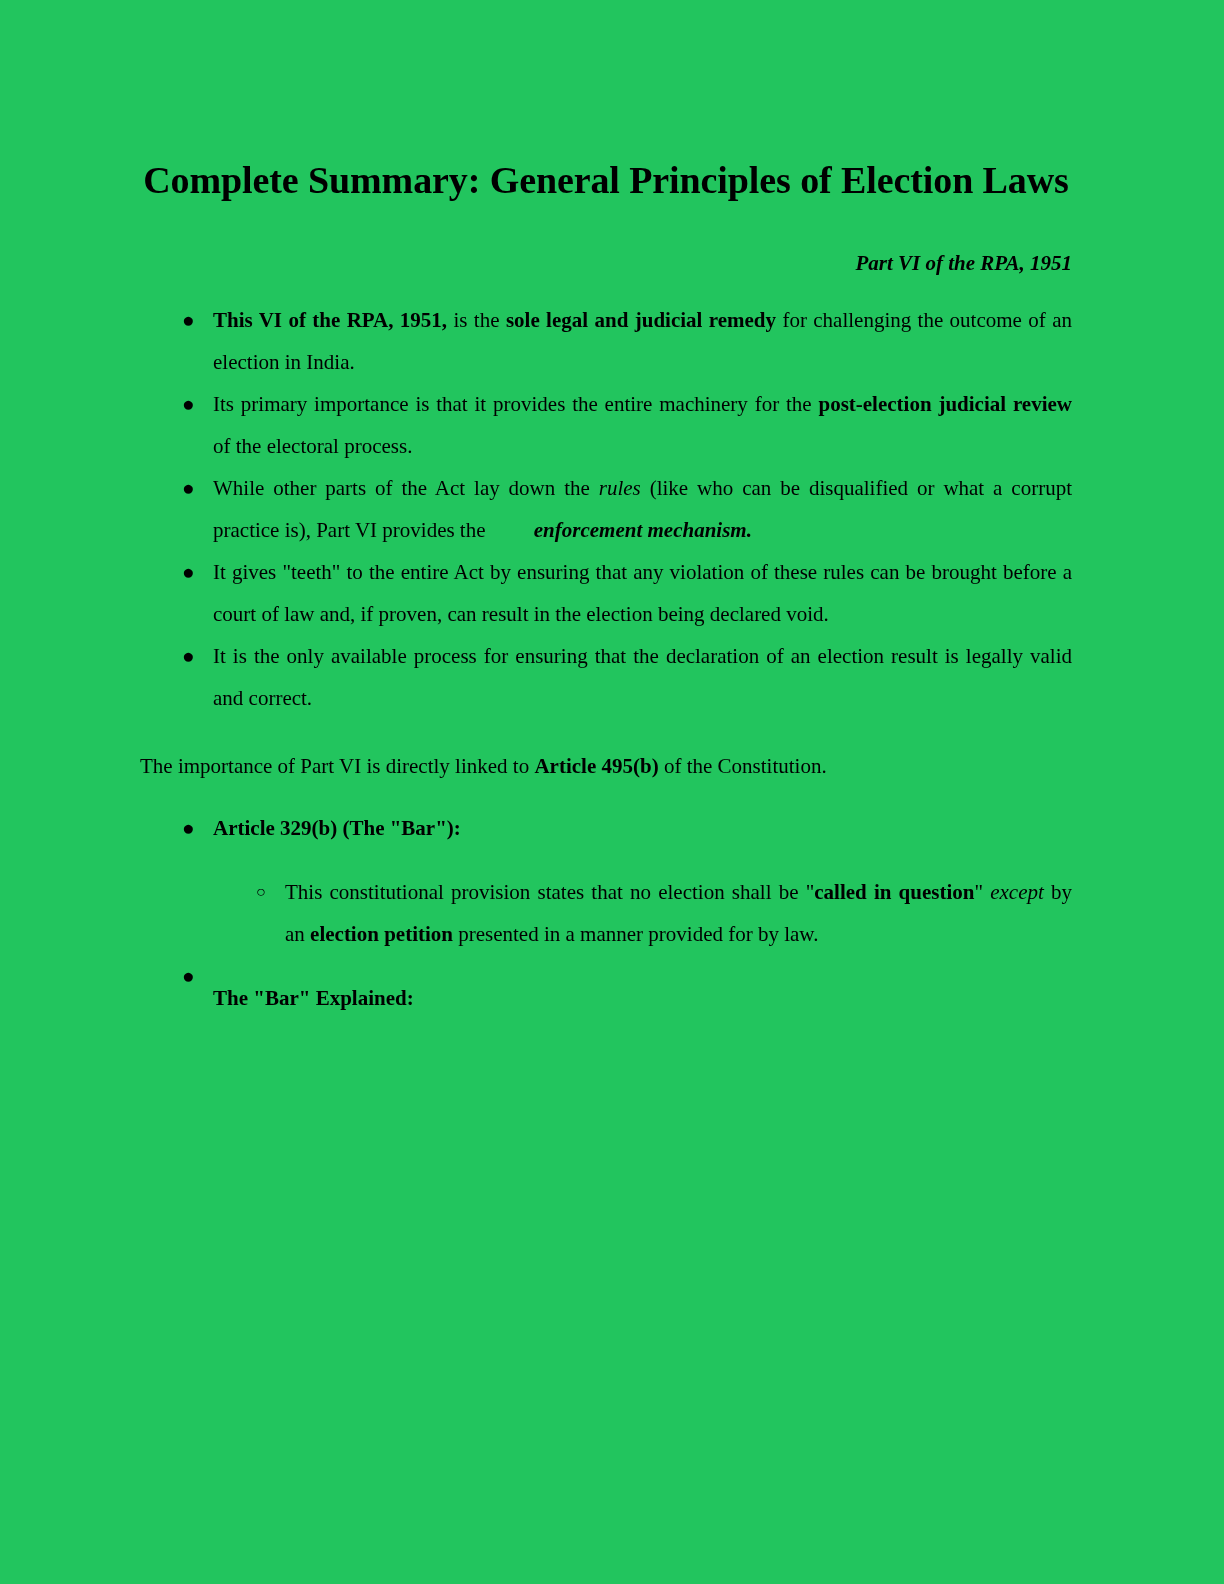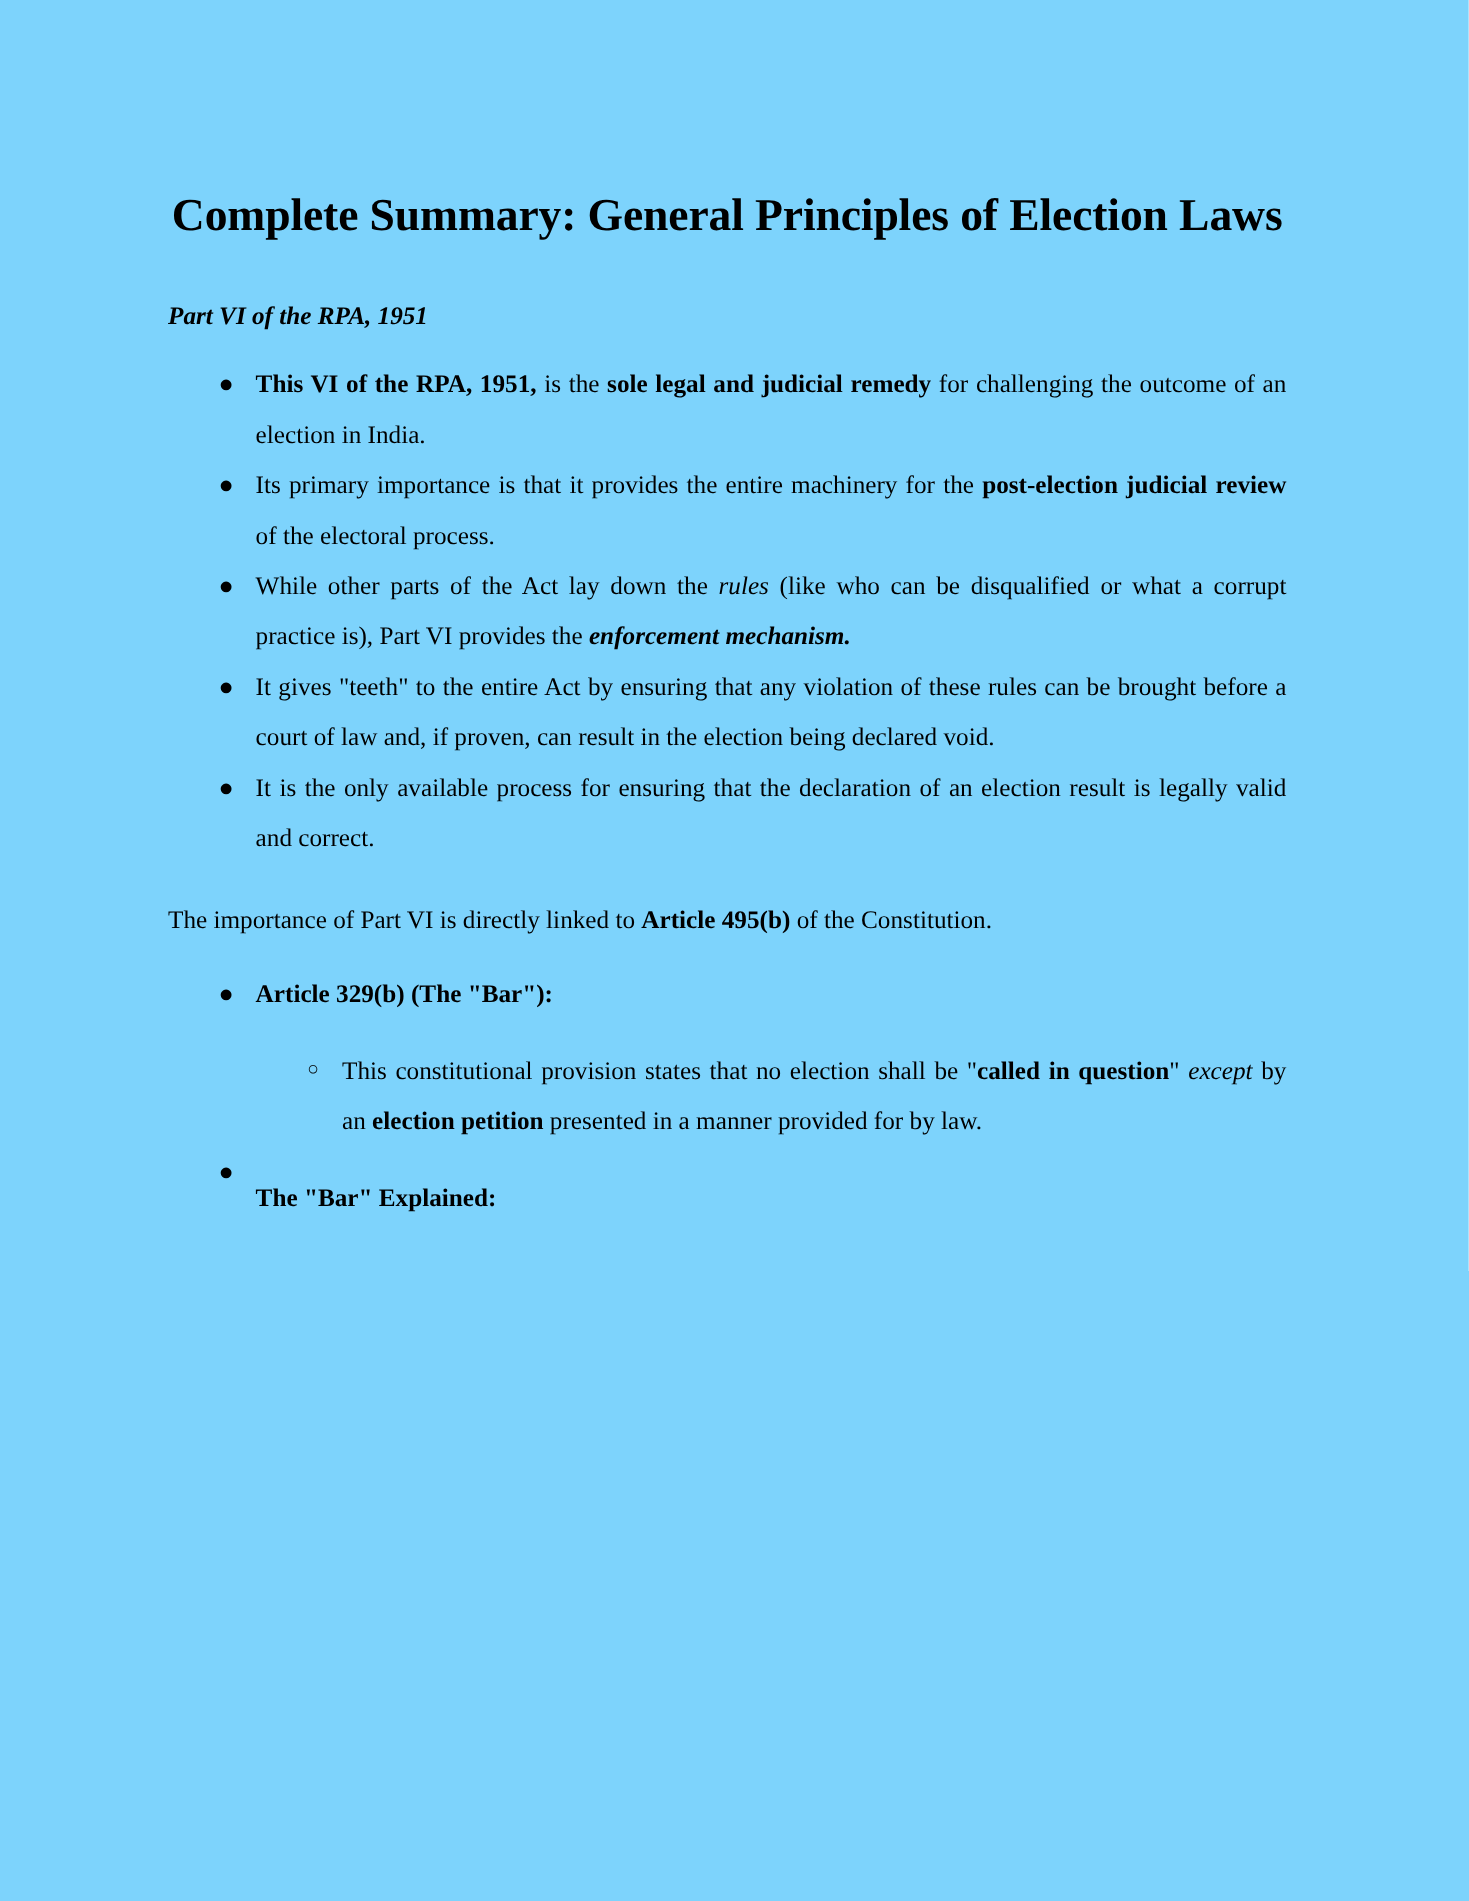--- a/index.html
+++ b/index.html
@@ -8,21 +8,21 @@
     background: #ffffff;
   }
   body {
     font-family: "Liberation Serif", "DejaVu Serif", serif;
     color: #000000;
   }
   .page {
     position: relative;
     width: 1224px;
     height: 1584px;
-    background: #7dd3fc;
+    background: #22c55e;
     box-sizing: border-box;
     padding: 0;
     overflow: hidden;
   }
   .content {
     position: absolute;
     left: 140px;
     top: 0;
     width: 932px;
   }
@@ -36,21 +36,21 @@
     margin: 0;
     padding-top: 152px;
     letter-spacing: -0.1px;
   }
 
   
   .doc-subtitle {
     font-size: 21px;
     font-weight: bold;
     font-style: italic;
-    text-align: left;
+    text-align: right;
     margin: 0;
     padding-top: 38px;
     line-height: 1.5;
   }
 
   
   .section-heading {
     font-size: 21px;
     font-weight: bold;
     line-height: 1.45;
@@ -133,21 +133,21 @@
       <li>
         <span class="bullet-dot">●</span>
         <span class="li-text"><span style="font-weight: bold;">This VI of the RPA, 1951,</span><span> is the </span><span style="font-weight: bold;">sole legal and judicial remedy</span><span> for challenging the outcome of an election in India.</span></span>
       </li>
       <li>
         <span class="bullet-dot">●</span>
         <span class="li-text"><span>Its primary importance is that it provides the entire machinery for the </span><span style="font-weight: bold;">post-election judicial review</span><span> of the electoral process.</span></span>
       </li>
       <li>
         <span class="bullet-dot">●</span>
-        <span class="li-text"><span>While other parts of the Act lay down the </span><span style="font-style: italic;">rules</span><span> (like who can be disqualified or what a corrupt practice is), Part VI provides the </span><span style="font-weight: bold; font-style: italic;">enforcement mechanism.</span></span>
+        <span class="li-text"><span>While other parts of the Act lay down the </span><span style="font-style: italic;">rules</span><span> (like who can be disqualified or what a corrupt practice is), Part VI provides the </span><span style="font-weight: bold; font-style: italic; margin-left: 43px;">enforcement mechanism.</span></span>
       </li>
       <li>
         <span class="bullet-dot">●</span>
         <span class="li-text"><span>It gives "teeth" to the entire Act by ensuring that any violation of these rules can be brought before a court of law and, if proven, can result in the election being declared void.</span></span>
       </li>
       <li>
         <span class="bullet-dot">●</span>
         <span class="li-text"><span>It is the only available process for ensuring that the declaration of an election result is legally valid and correct.</span></span>
       </li>
     </ul>

